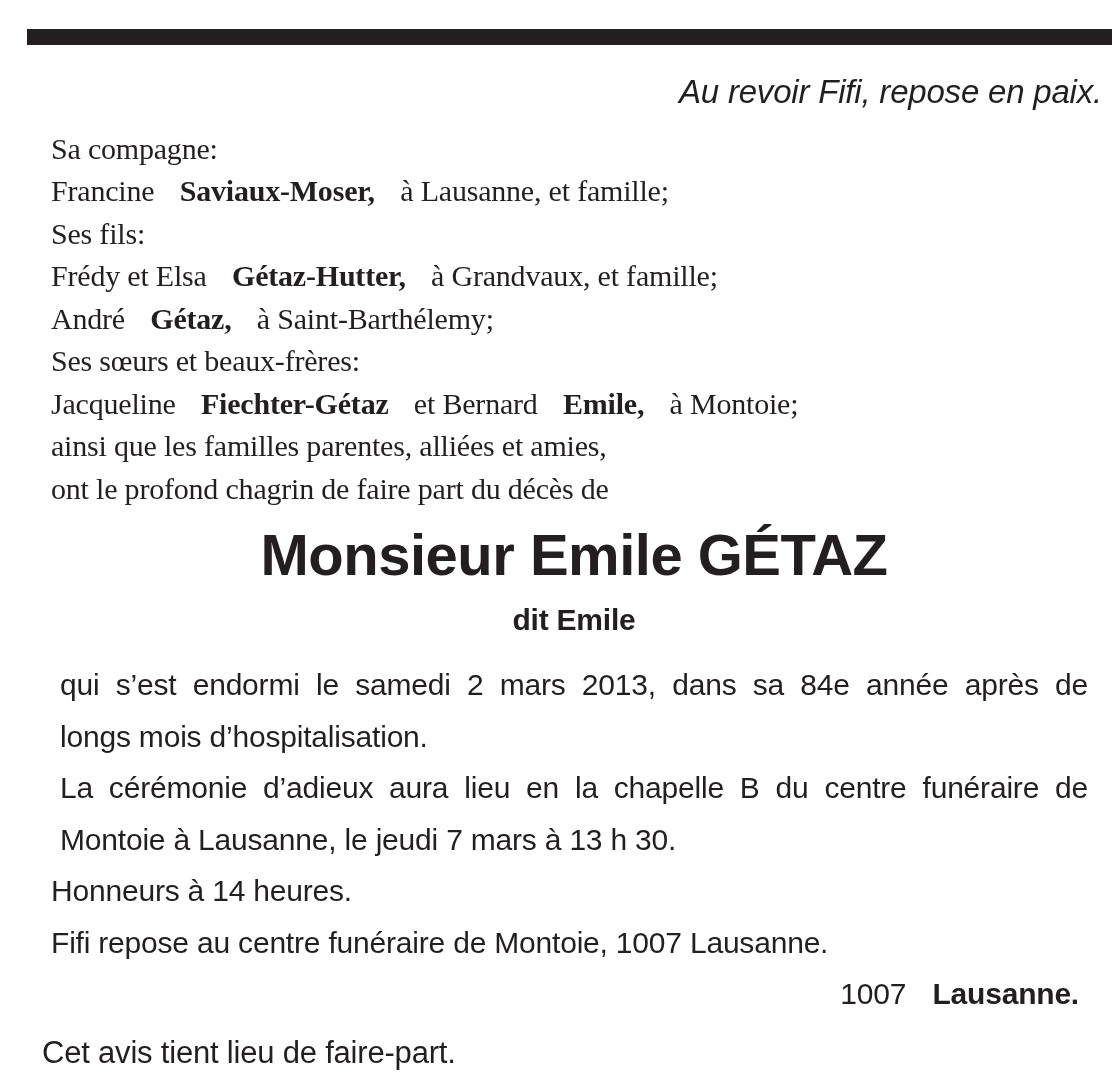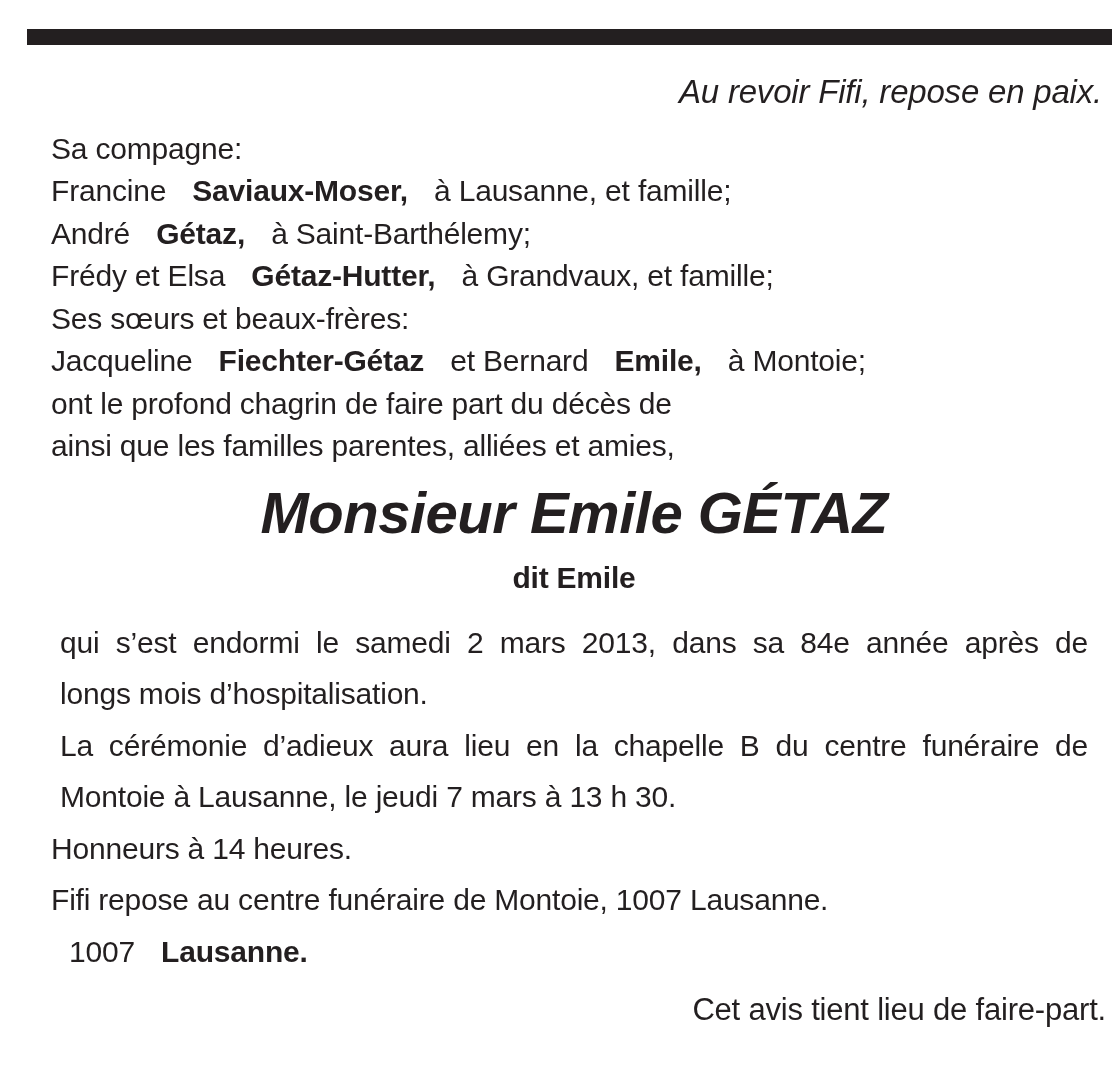--- a/index.html
+++ b/index.html
@@ -13,52 +13,53 @@
     font-size: 30px; line-height: 42.5px;
     letter-spacing: -0.2px;
   }
   .rule-top { position: absolute; top: 2px; left: 0; width: 1112px; height: 16px; background: var(--ink); }
   .rule-bottom { position: absolute; bottom: 0; left: 0; width: 1112px; height: 7px; background: var(--ink); }
   .content { padding: 24px 6px 0 6px; }
   .epigraph {
     text-align: right; font-style: italic; font-size: 33px;
     margin-top: 20px; margin-bottom: 14px; padding-right: 4px;
   }
-  .family p { margin: 0; }
+  .family p { margin: 0; font-family: Liberation Serif, serif; }
   .b { font-weight: bold; }
   .deceased-name {
     text-align: center; font-weight: bold; font-size: 58px;
-    line-height: 72px; letter-spacing: -0.5px; margin-top: 0; font-style: italic;
+    line-height: 72px; letter-spacing: -0.5px; margin-top: 0;
   }
   .deceased-nickname {
     text-align: center; font-weight: bold; font-size: 30px;
     line-height: 40px; margin-bottom: 24px;
   }
   .jfull { text-align: justify; text-align-last: justify; }
-  .centerline { text-align: left; }
-  .closing { text-align: right; margin-top: 16px; font-size: 31px; }
+  .centerline { text-align: right; }
+  .closing { text-align: left; margin-top: 16px; font-size: 31px; }
 </style>
 </head>
 <body>
 
 <div class="rule-top"></div>
 
 <main class="content">
 
   <div class="epigraph">Au revoir Fifi, repose en paix.</div>
 
   <section class="family">
     <p><span>Sa compagne:</span></p>
     <p><span>Francine </span><span class="b">Saviaux-Moser,</span><span> à Lausanne, et famille;</span></p>
+    <p><span>Ses fils:</span></p>
+    <p><span>Frédy et Elsa </span><span class="b">Gétaz-Hutter,</span><span> à Grandvaux, et famille;</span></p>
     <p><span>André </span><span class="b">Gétaz,</span><span> à Saint-Barthélemy;</span></p>
-    <p><span>Frédy et Elsa </span><span class="b">Gétaz-Hutter,</span><span> à Grandvaux, et famille;</span></p>
     <p><span>Ses sœurs et beaux-frères:</span></p>
     <p><span>Jacqueline </span><span class="b">Fiechter-Gétaz</span><span> et Bernard </span><span class="b">Emile,</span><span> à Montoie;</span></p>
+    <p><span>ainsi que les familles parentes, alliées et amies,</span></p>
     <p><span>ont le profond chagrin de faire part du décès de</span></p>
-    <p><span>ainsi que les familles parentes, alliées et amies,</span></p>
   </section>
 
   <h1 class="deceased-name">Monsieur Emile GÉTAZ</h1>
   <div class="deceased-nickname">dit Emile</div>
 
   <section>
     <p>
       <span style="display:block" class="jfull">qui s’est endormi le samedi 2 mars 2013, dans sa 84e année après de</span>
       <span style="display:block">longs mois d’hospitalisation.</span>
     </p>

